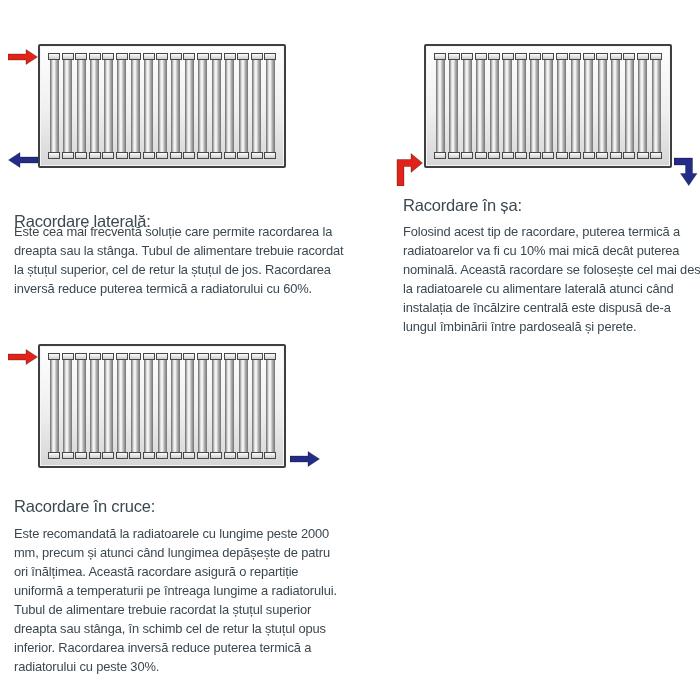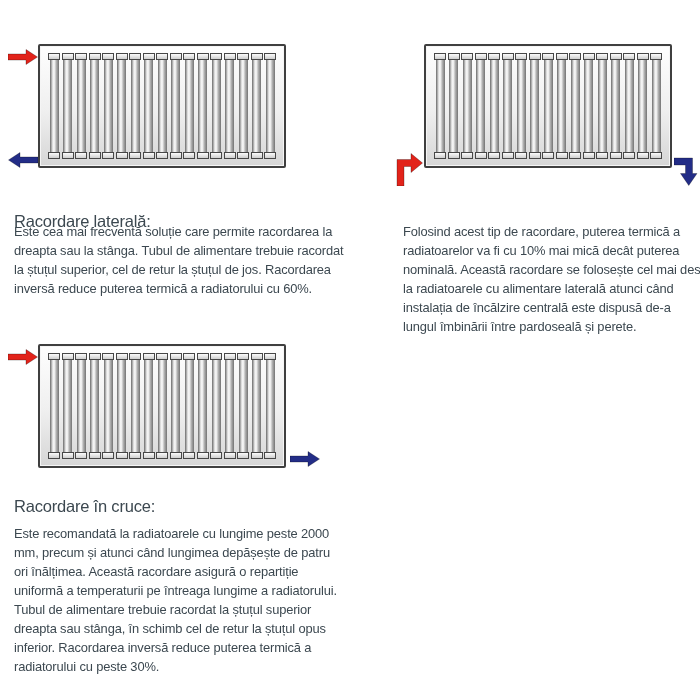--- a/index.html
+++ b/index.html
@@ -232,20 +232,21 @@
   </div>
 
   <svg class="arrow" style="left: 396px; top: 146px; color: rgb(226, 35, 26);" width="27" height="40" viewBox="0 0 27 40">
     <polygon points="1,40 1,13.5 15,13.5 15,7.5 26.5,17 15,26.5 15,20.5 8,20.5 8,40" fill="currentColor" stroke="rgba(0,0,0,0.35)" stroke-width="0.8"></polygon>
   </svg>
 
   <svg class="arrow" style="left: 674px; top: 146px; color: rgb(35, 45, 135);" width="27" height="40" viewBox="0 0 27 40">
     <polygon points="0,12 18.5,12 18.5,27.5 23,27.5 14.75,39.5 6.5,27.5 11.5,27.5 11.5,19 0,19" fill="currentColor" stroke="rgba(0,0,0,0.35)" stroke-width="0.8"></polygon>
   </svg>
 
+  <h2 class="section-heading" style="left:403px;top:196px;">Racordare în șa:</h2>
 
   <p class="section-body" style="left:403px;top:222px;width:298px;">Folosind acest tip de racordare, puterea termică a radiatoarelor va fi cu 10% mai mică decât puterea nominală. Această racordare se folosește cel mai des la radiatoarele cu alimentare laterală atunci când instalația de încălzire centrală este dispusă de-a lungul îmbinării între pardoseală și perete.</p>
 
   <div class="radiator" style="left:38px;top:344px;">
     <div class="fins">
         <div class="fin">
           <div class="fin-cap"></div>
           <div class="fin-bar"></div>
           <div class="fin-cap"></div>
         </div>

